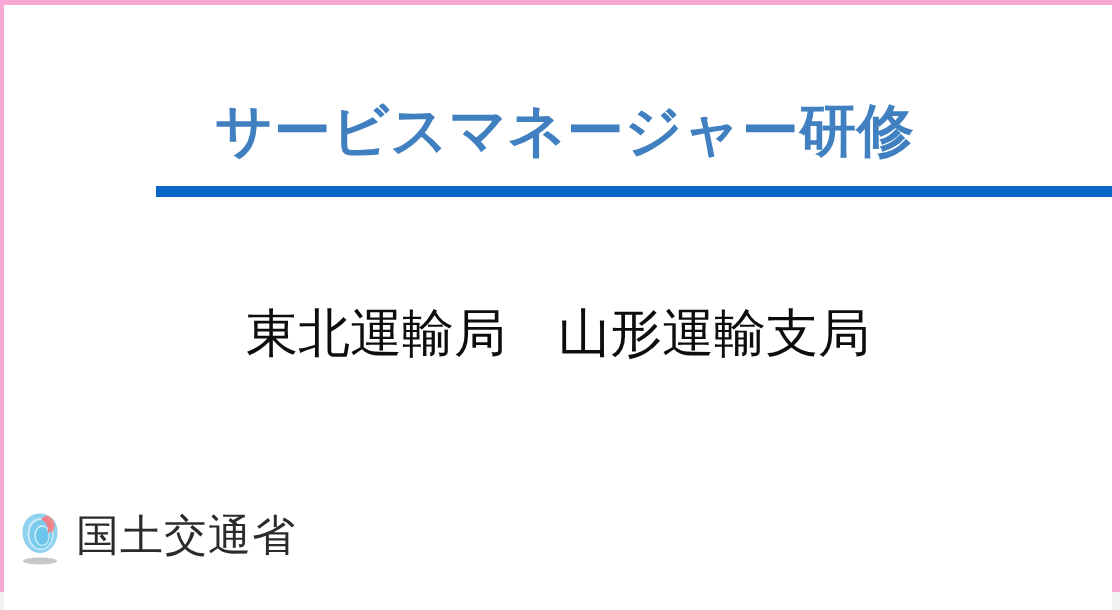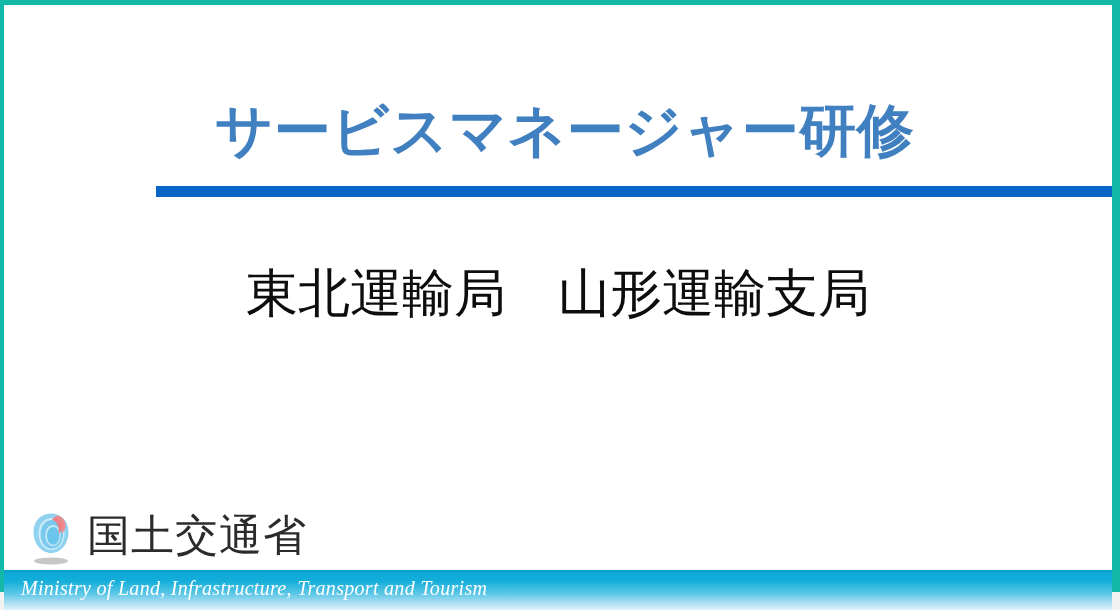--- a/index.html
+++ b/index.html
@@ -13,21 +13,21 @@
     overflow: hidden;
     background: #f2f2f2;
     font-family: "Liberation Sans", "DejaVu Sans", sans-serif;
   }
 
   
   .slide-frame {
     position: relative;
     width: 1120px;
     height: 592px;
-    background: #14b8a6;
+    background: #f9a8d4;
     box-sizing: border-box;
   }
 
   .slide {
     position: absolute;
     left: 4px;
     top: 5px;
     width: 1108px;
     height: 605px;
     background: #ffffff;
@@ -72,26 +72,27 @@
     width: 1108px;
     text-align: center;
   }
   .subtitle-line {
     font-family: "DejaVu Sans", "Liberation Sans", sans-serif;
     font-weight: normal;
     font-size: 52px;
     line-height: 72px;
     color: #0d0d0d;
     white-space: pre;
+    margin-top: 40px;
   }
 
   
   .logo-block {
     position: absolute;
-    left: 23px;
+    left: 12px;
     top: 503px;
     height: 60px;
     display: flex;
     align-items: center;
   }
   .logo-mark {
     position: relative;
     width: 48px;
     height: 58px;
     flex: 0 0 auto;
@@ -188,18 +189,15 @@
           <path d="M28.2 8.0 C33.2 9.9 36.0 14.8 34.9 19.6
                    C34.4 21.9 33.1 23.8 31.3 25.0
                    C32.0 22.7 32.1 20.3 31.5 18.1
                    C30.6 14.7 28.2 12.0 25.1 10.6
                    C26.0 9.3 27.0 8.3 28.2 8.0 Z" fill="#ee7f86"></path>
         </svg>
       </span>
       <span class="logo-wordmark">国土交通省</span>
     </div>
 
-    <div class="footer-band">
-      <div class="footer-text">Ministry of Land, Infrastructure, Transport and Tourism</div>
-    </div>
 
   </div>
 </div>
 
 </body></html>

